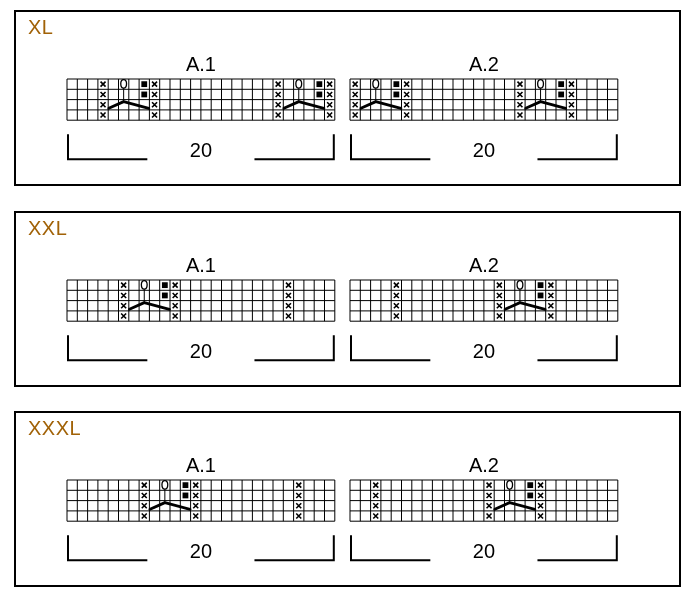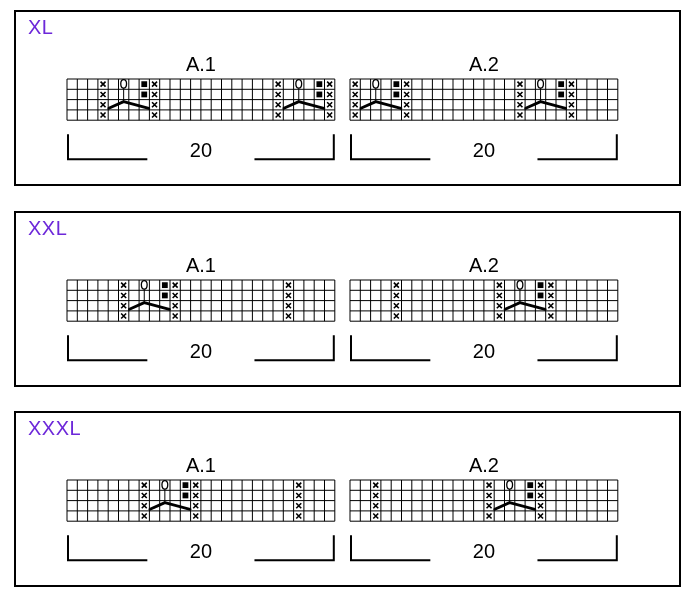--- a/index.html
+++ b/index.html
@@ -1,20 +1,20 @@
 <!DOCTYPE html>
 <html><head>
 <meta charset="utf-8">
 <style>
   html,body{margin:0;padding:0;background:#ffffff;}
   body{width:694px;height:600px;font-family:"Liberation Sans",sans-serif;}
   .page{position:relative;width:694px;height:600px;background:#fff;}
   .panel{position:absolute;left:14px;width:663px;height:172px;border:2px solid #000;background:#fff;}
   .p0{top:10px}.p1{top:211px}.p2{top:411px}
-  .size-label{position:absolute;left:12px;top:3px;font-size:20px;line-height:1.2;color:#6d28d9;letter-spacing:0.5px;}
+  .size-label{position:absolute;left:12px;top:3px;font-size:20px;line-height:1.2;color:#a16207;letter-spacing:0.5px;}
   .chart{position:absolute;top:43px;width:282px;height:108px;text-decoration:underline;}
   .c1{left:45px}.c2{left:328px}
   svg text{font-family:"Liberation Sans",sans-serif;}
 </style>
 </head>
 <body>
 
 <div class="page">
 
   <section class="panel p0">

